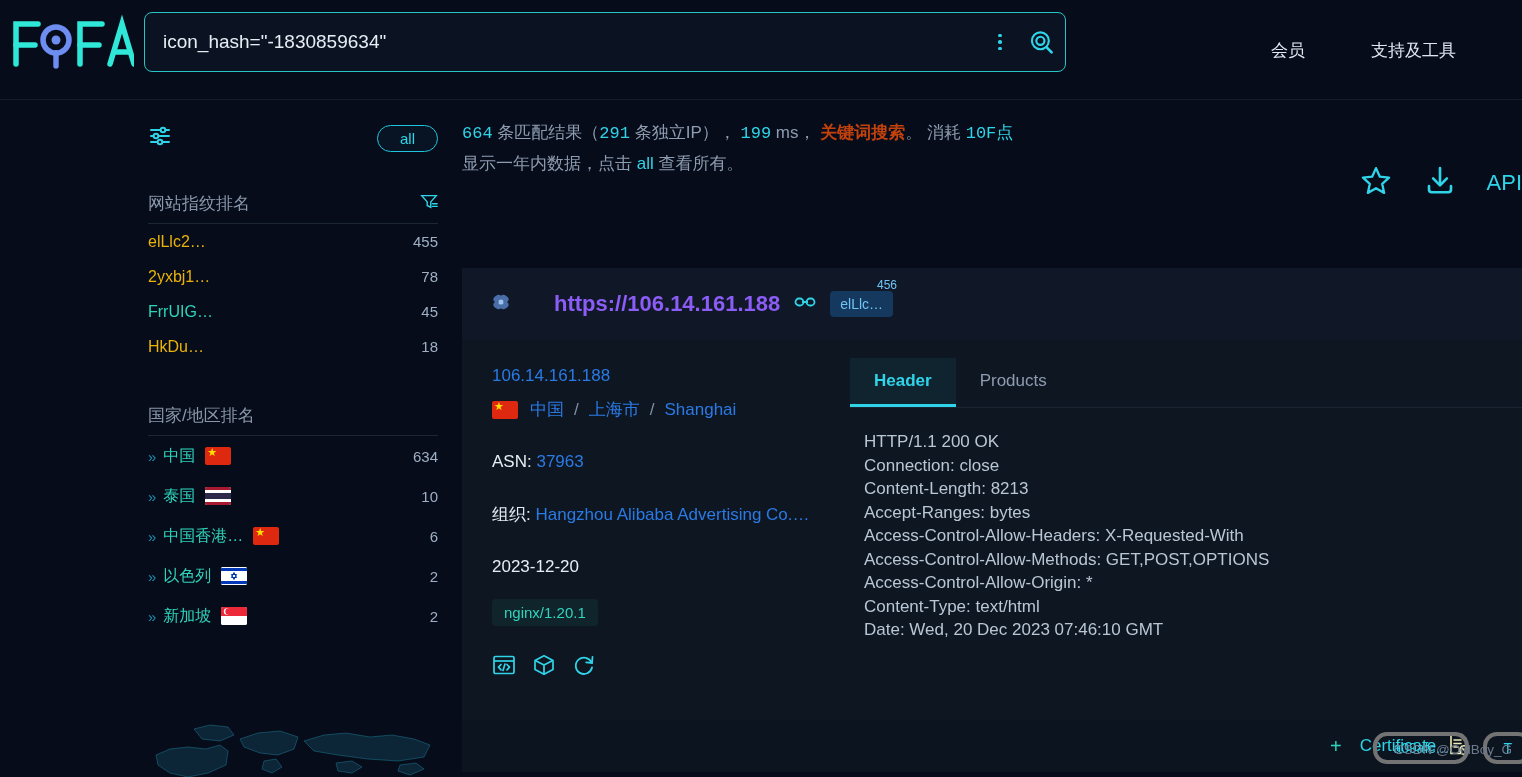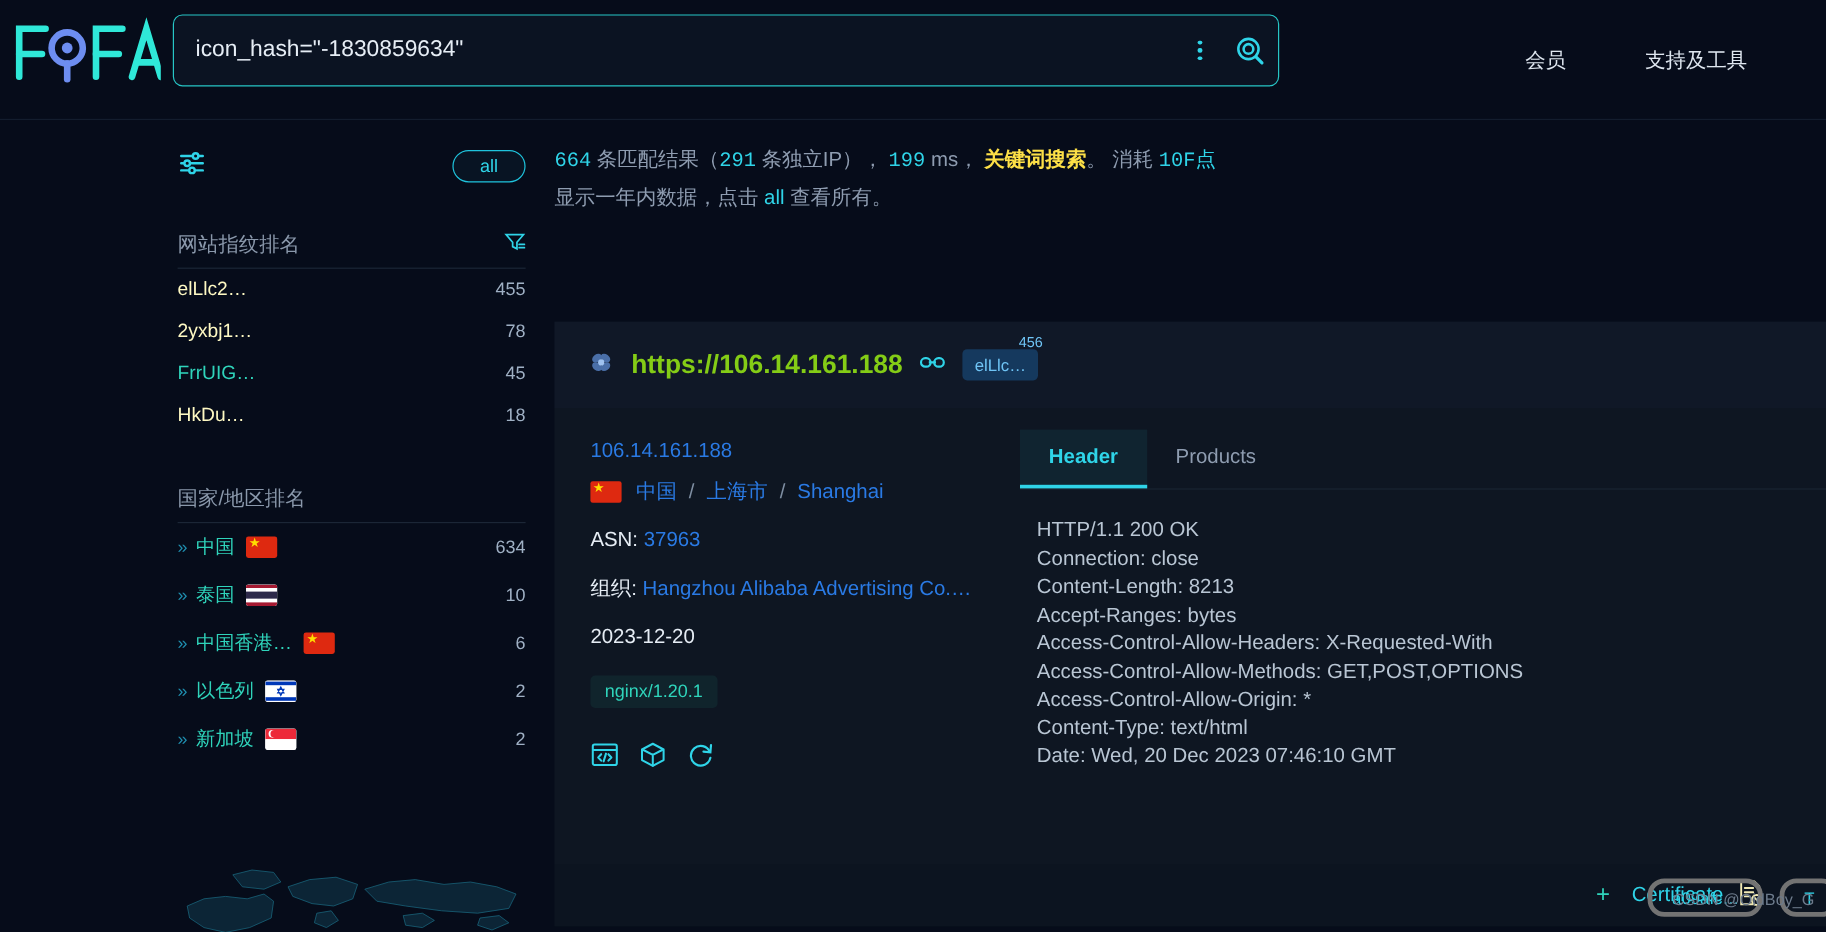--- a/index.html
+++ b/index.html
@@ -61,21 +61,21 @@
   .panel-head {
     display: flex; align-items: center; justify-content: space-between;
     color: #8a98ab; font-size: 17px; padding-bottom: 8px;
     border-bottom: 1px solid #1b2troll;
     border-bottom: 1px solid #1b2636;
   }
   .rank-row {
     display: flex; align-items: center; justify-content: space-between;
     height: 35px; font-size: 16px;
   }
-  .rank-name { color: #fef9c3; cursor: pointer; white-space: nowrap; overflow: hidden; }
+  .rank-name { color: #eab308; cursor: pointer; white-space: nowrap; overflow: hidden; }
   .rank-name.green { color: #2fd4bb; }
   .rank-count { color: #9fb0c4; font-size: 15px; }
   .panel2 { margin-top: 40px; }
   .geo-row { display: flex; align-items: center; height: 40px; font-size: 16px; }
   .chev { color: #1f8fb0; font-size: 15px; margin-right: 9px; letter-spacing: -2px; }
   .geo-name { color: #2fd4bb; cursor: pointer; white-space: nowrap; }
   .flag { display: inline-block; width: 26px; height: 18px; margin-left: 10px; border-radius: 2px; overflow: hidden; position: relative; flex: none; }
   .geo-count { margin-left: auto; color: #9fb0c4; font-size: 15px; }
   .worldmap { position: absolute; left: 148px; top: 715px; width: 290px; height: 62px; overflow: hidden; opacity: .85; }
 
@@ -83,46 +83,46 @@
   .f-cn { background: #de2910; }
   .f-cn:after { content:"★"; position:absolute; left:2px; top:-1px; color:#ffde00; font-size:11px; }
   .f-th { background: #fff; }
   .f-il { background: #fff; }
   .f-sg { background: #fff; }
 
   
   .main { position: absolute; left: 462px; top: 118px; width: 1060px; }
   .summary { font-size: 17px; color: #8e9cb0; line-height: 30px; }
   .summary .num { color: #2fd4e8; font-family: Liberation Mono, monospace; }
-  .summary .yellow { color: #fde047; font-weight: bold; }
+  .summary .yellow { color: #c2410c; font-weight: bold; }
   .summary .link { color: #2fd4e8; cursor: pointer; }
   .actions { position: absolute; right: 0; top: 46px; display: flex; align-items: center; gap: 30px; }
   .api-txt { color: #2fd4e8; font-size: 22px; }
 
   
   .card { position: absolute; left: 0; top: 150px; width: 1060px; }
   .card-head {
     background: #101827; height: 72px; display: flex; align-items: center;
     padding-left: 28px; gap: 14px;
   }
-  .card-url { color: #84cc16; font-size: 22px; font-weight: bold; text-decoration: none; }
+  .card-url { color: #8b5cf6; font-size: 22px; font-weight: bold; text-decoration: none; margin-left: 28px; }
   .tagpill {
     position: relative; background: #15395e; color: #6fc4f5;
     border-radius: 4px; padding: 5px 10px; font-size: 14px; cursor: pointer;
   }
   .tagpill .badge {
     position: absolute; top: -13px; right: -4px; color: #6fc4f5; font-size: 12px;
   }
   .card-body { background: #0e1622; min-height: 380px; display: flex; position: relative; }
   .col-left { width: 388px; padding: 26px 0 0 30px; }
   .ip-line { color: #2a7ae4; font-size: 17px; cursor: pointer; }
   .loc-line { display: flex; align-items: center; font-size: 17px; margin-top: 12px; }
   .loc-line a { color: #2a7ae4; text-decoration: none; cursor: pointer; }
   .loc-line .sep { color: #7f8fa3; margin: 0 10px; }
-  .meta-line { font-size: 17px; color: #e6edf5; margin-top: 19px; }
+  .meta-line { font-size: 17px; color: #e6edf5; margin-top: 31px; }
   .meta-line a { color: #2a7ae4; text-decoration: none; }
   .badge-nginx {
     display: inline-block; margin-top: 22px;
     background: #10242c; color: #2fd4bb; border-radius: 4px;
     padding: 5px 12px; font-size: 15px; cursor: pointer;
   }
   .icon-row { display: flex; gap: 16px; margin-top: 28px; }
 
   .col-right { flex: 1; padding-top: 18px; }
   .tabs { display: flex; border-bottom: 1px solid #1a2533; text-align: center; }
@@ -327,20 +327,35 @@
       <span>消耗</span>
       <span class="num">10F点</span>
     </div>
     <div>
       <span>显示一年内数据，点击</span>
       <span class="link">all</span>
       <span>查看所有。</span>
     </div>
   </div>
 
+  <div class="actions">
+    <span>
+      <svg width="34" height="33" viewBox="0 0 24 24" fill="none" stroke="#2fd4e8" stroke-width="1.7" stroke-linejoin="round">
+        <path d="M12 3 L14.8 9.2 L21.5 9.9 L16.5 14.4 L17.9 21 L12 17.6 L6.1 21 L7.5 14.4 L2.5 9.9 L9.2 9.2 Z"></path>
+      </svg>
+    </span>
+    <span>
+      <svg width="34" height="33" viewBox="0 0 24 24" fill="none" stroke="#2fd4e8" stroke-width="1.9" stroke-linecap="round" stroke-linejoin="round">
+        <path d="M12 3 V15"></path>
+          <path d="M7 10.5 L12 15.5 L17 10.5"></path>
+          <path d="M4 16 V18.5 A2 2 0 0 0 6 20.5 H18 A2 2 0 0 0 20 18.5 V16"></path>
+      </svg>
+    </span>
+    <span class="api-txt">API</span>
+  </div>
 
   <div class="card">
 
     <div class="card-head">
       <span>
         <svg width="22" height="22" viewBox="0 0 22 22">
           <g fill="#4a6fa8">
             <ellipse cx="7.5" cy="7.5" rx="4.4" ry="3.2" transform="rotate(-35 7.5 7.5)"></ellipse>
             <ellipse cx="14.5" cy="7.5" rx="4.4" ry="3.2" transform="rotate(35 14.5 7.5)"></ellipse>
             <ellipse cx="7.5" cy="14.5" rx="4.4" ry="3.2" transform="rotate(35 7.5 14.5)"></ellipse>

